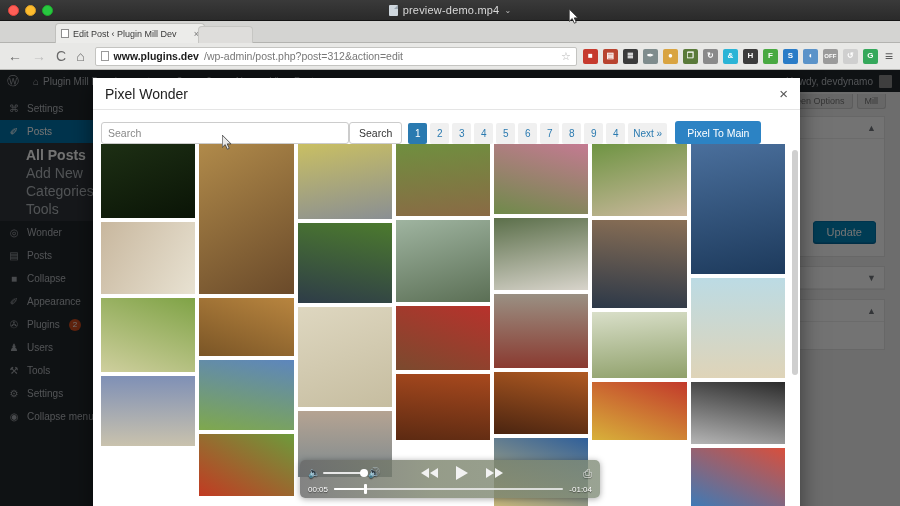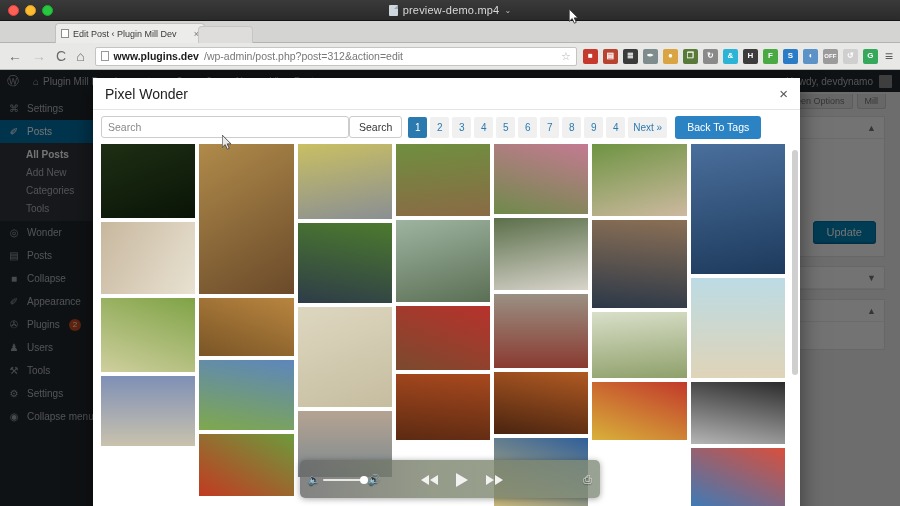--- a/index.html
+++ b/index.html
@@ -93,21 +93,21 @@
     padding-top:5px;
   }
   .menu-item{
     display:flex;align-items:center;gap:7px;height:23px;padding-left:8px;
     font-size:10px;color:#b4b9be;white-space:nowrap;
   }
   .menu-item.active{background:#0073aa;color:#fff;box-shadow:inset 4px 0 0 #0073aa;}
   .menu-item .mi{width:12px;text-align:center;font-size:10px;color:#a0a5aa;flex:none;}
   .menu-item.active .mi{color:#fff;}
   .submenu{background:#32373c;padding:3px 0;}
-  .sub-item{font-size:10px;color:#b4b9be;padding:2px 0 2px 26px;line-height:14px;white-space:nowrap;}
+  .sub-item{font-size:14px;color:#b4b9be;padding:2px 0 2px 26px;line-height:14px;white-space:nowrap;}
   .sub-item.cur{color:#fff;font-weight:bold;}
   .badge{
     background:#d54e21;color:#fff;border-radius:8px;font-size:8px;
     padding:0 4px;line-height:12px;margin-left:2px;
   }
 
   .wp-content{position:absolute;top:22px;left:97px;width:803px;height:414px;background:#f1f1f1;}
   .screen-meta{
     position:absolute;top:0;right:0;display:flex;gap:4px;padding:2px 14px 0 0;
   }
@@ -156,21 +156,21 @@
     box-shadow:0 4px 22px rgba(0,0,0,.5);z-index:40;overflow:hidden;
     display:flex;flex-direction:column;
   }
   .modal-header{
     height:32px;border-bottom:1px solid #e5e5e5;display:flex;align-items:center;
     padding:0 12px;flex:none;
   }
   .modal-title{font-size:14px;color:#222;font-weight:normal;}
   .modal-close{margin-left:auto;font-size:15px;color:#555;line-height:1;cursor:pointer;}
   .modal-toolbar{
-    height:34px;display:flex;align-items:center;gap:0;padding:0 8px;flex:none;
+    height:34px;display:flex;align-items:flex-end;gap:0;padding:0 8px;flex:none;
   }
   .search-input{
     width:248px;height:22px;border:1px solid #ccc;border-radius:3px;
     font-size:10.5px;color:#333;padding:0 6px;background:#fff;
     font-family:"Liberation Sans",sans-serif;
   }
   .search-input::placeholder{color:#888;}
   .search-btn{
     height:22px;border:1px solid #ccc;border-radius:3px;background:#fff;
     font-size:10.5px;color:#333;padding:0 9px;cursor:pointer;
@@ -437,21 +437,21 @@
             <span class="pg">3</span>
             <span class="pg">4</span>
             <span class="pg">5</span>
             <span class="pg">6</span>
             <span class="pg">7</span>
             <span class="pg">8</span>
             <span class="pg">9</span>
             <span class="pg">4</span>
             <span class="pg next">Next »</span>
           </span>
-        <span class="back-main">Back To Tags</span>
+        <span class="back-main">Pixel To Main</span>
       </div>
       <div class="grid-wrap">
         <div class="masonry" id="masonry" style="column-count: 7;">
             <div class="thumb" title="moss-branch-macro" style="height: 74px; background: linear-gradient(160deg, rgb(29, 47, 20), rgb(10, 20, 6));"></div>
             <div class="thumb" title="white-daisy-ground" style="height: 72px; background: linear-gradient(120deg, rgb(200, 183, 158), rgb(232, 226, 210));"></div>
             <div class="thumb" title="girl-reading-garden" style="height: 74px; background: linear-gradient(200deg, rgb(127, 163, 70), rgb(207, 207, 158));"></div>
             <div class="thumb" title="blue-misty-field" style="height: 70px; background: linear-gradient(rgb(127, 144, 182), rgb(201, 194, 173));"></div>
             <div class="thumb" title="antique-clock-gears" style="height: 150px; background: linear-gradient(150deg, rgb(176, 138, 74), rgb(106, 74, 42));"></div>
             <div class="thumb" title="bread-board-brotzeit" style="height: 58px; background: linear-gradient(200deg, rgb(184, 133, 63), rgb(122, 85, 38));"></div>
             <div class="thumb" title="red-poppy-blue-bokeh" style="height: 70px; background: linear-gradient(190deg, rgb(93, 134, 189), rgb(127, 168, 77));"></div>
@@ -497,20 +497,28 @@
               <span class="tri-s-l"></span>
           </span>
           <span class="tri-right"></span>
           <span class="dbl">
             <span class="tri-s-r"></span>
               <span class="tri-s-r"></span>
           </span>
         </span>
         <span class="vc-share vc-ico">⎙</span>
       </div>
+      <div class="vc-bot">
+        <span class="vc-time">00:05</span>
+        <span class="scrub">
+          <span class="scrub-played" style="width: 13%;"></span>
+          <span class="scrub-head" style="left: 13%;"></span>
+        </span>
+        <span class="vc-time">-01:04</span>
+      </div>
     </div>
 
   </div>
 
   <svg class="cursor" style="left:569px;top:9px;" viewBox="0 0 12 18">
     <polygon points="0,0 0,14 3.4,10.8 5.8,16 8,15 5.7,10 10,10" fill="#fff" stroke="#333" stroke-width="1"></polygon>
   </svg>
   <svg class="cursor" style="left:222px;top:135px;" viewBox="0 0 12 18">
     <polygon points="0,0 0,14 3.4,10.8 5.8,16 8,15 5.7,10 10,10" fill="#e9e9e9" stroke="#444" stroke-width="1"></polygon>
   </svg>

